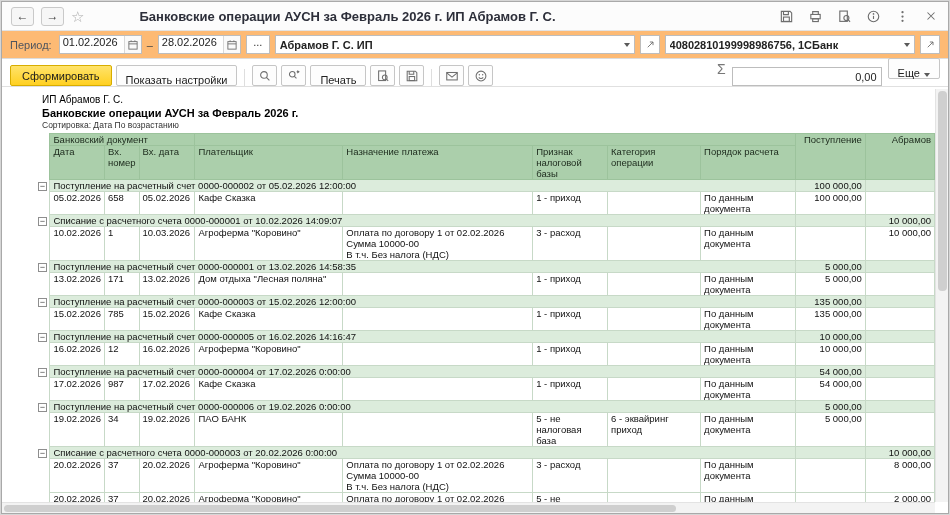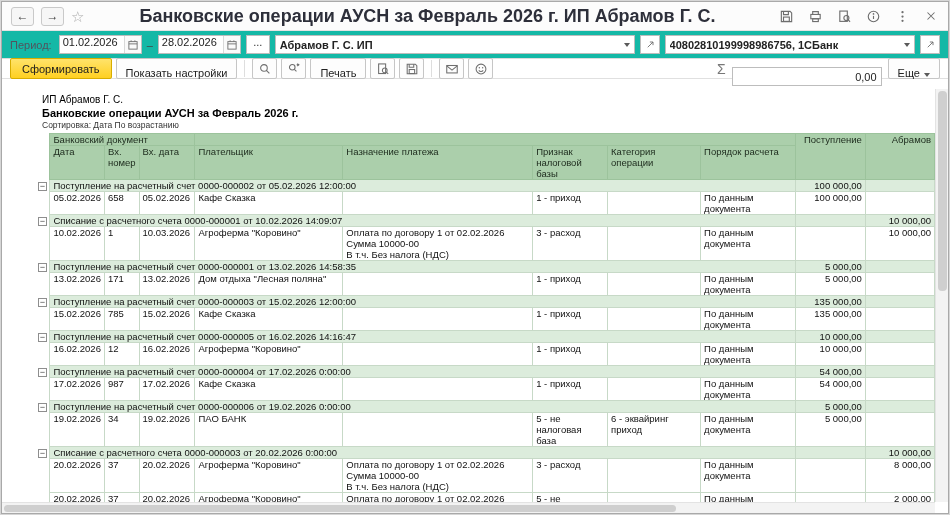--- a/index.html
+++ b/index.html
@@ -8,29 +8,29 @@
   .app { position:relative; width:948px; height:513px; margin:1px; background:#fff;
          border:1px solid #a9a9a9; overflow:hidden; }
 
   
   .titlebar { height:29px; display:flex; align-items:center; gap:7px; padding:0 9px;
               background:#fcfcfc; border-bottom:1px solid #e3e3e3; }
   .navbtn { width:23px; height:19px; border:1px solid #c9c9c9; border-radius:3px; background:#f6f6f6;
             display:flex; align-items:center; justify-content:center; font-size:12px; color:#3c3c3c;
             padding:0; cursor:pointer; }
   .star { color:#ababab; font-size:15px; line-height:15px; }
-  .wtitle { font-size:18px; font-weight:bold; color:#2d2f3a; white-space:nowrap; overflow:hidden;padding-left:48px; }
+  .wtitle { font-size:13px; font-weight:bold; color:#2d2f3a; white-space:nowrap; overflow:hidden;padding-left:48px; }
   .tb-icons { margin-left:auto; display:flex; gap:13px; align-items:center; }
   .tbico { width:16px; height:16px; display:flex; align-items:center; justify-content:center;
            background:none; border:none; padding:0; cursor:pointer; }
   svg.ic { stroke:#6e6e6e; fill:none; stroke-width:1.2; }
   svg.ic .f { fill:#6e6e6e; stroke:none; }
 
   
-  .filterbar { height:28px; background:#14b8a6; display:flex; align-items:center; gap:5px;
+  .filterbar { height:28px; background:#fdba74; display:flex; align-items:center; gap:5px;
                padding:0 8px; border-bottom:1px solid #dcdcdc; }
   .flabel { font-size:11px; color:#50555e; margin-right:2px; }
   .datefield { display:flex; border:1px solid #bdbdbd; background:#fff; height:19px; align-items:flex-start; }
   .datefield input { border:none; width:64px; font:11px "Liberation Sans","DejaVu Sans",sans-serif;
                      padding:0 3px; outline:none; color:#222; }
   .calbtn { width:17px; height:17px; border:none; border-left:1px solid #d9d9d9; background:#fafafa;
             display:flex; align-items:center; justify-content:center; padding:0; cursor:pointer; }
   .dash { font-size:11px; color:#444; }
   .btn-dots { height:19px; width:24px; border:1px solid #bdbdbd; background:#fff; font-size:11px;
               color:#333; padding:0 0 6px 0; cursor:pointer; }
@@ -38,21 +38,21 @@
            padding:0 4px; font-size:11px; color:#222; min-width:0; }
   .combo.org { flex:1.6; }
   .combo.acct { flex:1.1; }
   .ctext { flex:1; overflow:hidden; white-space:nowrap; text-overflow:ellipsis;font-weight:bold; }
   .tri { width:0; height:0; border-left:3.5px solid transparent; border-right:3.5px solid transparent;
          border-top:4px solid #5a5a5a; margin-left:5px; flex:none; }
   .linkbtn { width:20px; height:19px; border:1px solid #bdbdbd; background:#fff; display:flex;
              align-items:center; justify-content:center; padding:0; flex:none; cursor:pointer; }
 
   
-  .toolbar { height:20px; display:flex; align-items:center; gap:4px; padding:0 8px; background:#fff;
+  .toolbar { height:28px; display:flex; align-items:flex-end; gap:4px; padding:0 8px; background:#fff;
              border-bottom:1px solid #e0e0e0; }
   .btn { height:21px; background:#fdfdfd; border:1px solid #c6c6c6; border-radius:2px; font-size:11px;
          padding:8px 9px; color:#222; cursor:pointer; }
   .btn-yellow { height:21px; background:linear-gradient(#ffe36b,#ffd021); border:1px solid #d8ad00;
                 border-radius:2px; font-size:11px; padding:0 11px; color:#1c1c1c; cursor:pointer; }
   .iconbtn { width:25px; height:21px; background:#fdfdfd; border:1px solid #c6c6c6; border-radius:2px;
              display:flex; align-items:center; justify-content:center; padding:0; cursor:pointer; }
   .sep { width:1px; height:17px; background:#dedede; margin:0 3px; }
   .sumwrap { margin-left:auto; display:flex; align-items:center; gap:6px; }
   .sigma { font-size:14px; color:#787878; }

